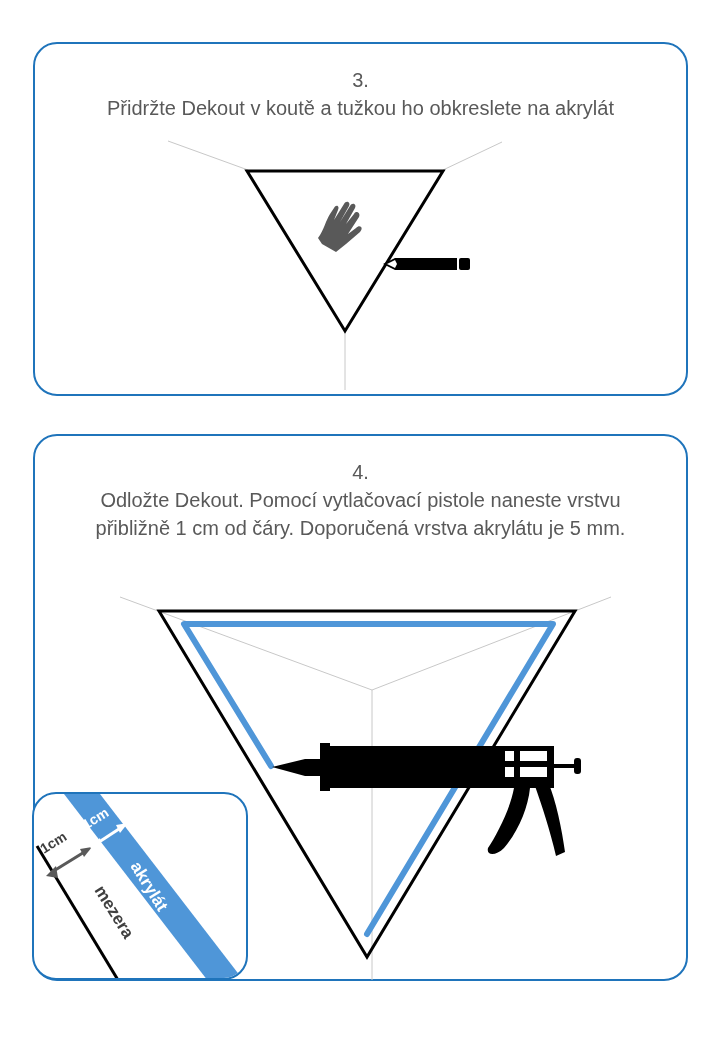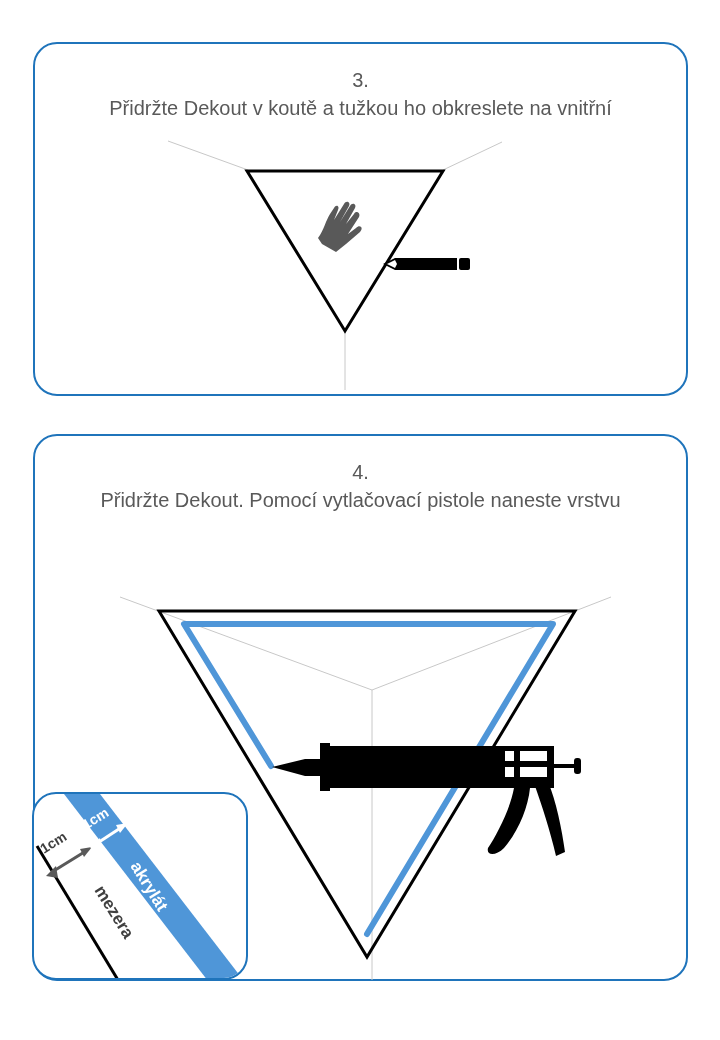--- a/index.html
+++ b/index.html
@@ -13,28 +13,29 @@
   #card4 .step-text { top:22px; }
   svg { position:absolute; left:0; top:0; }
   #inset { position:absolute; left:32px; top:792px; width:216px; height:188px; border:2px solid #1f74bb; border-radius:24px; overflow:hidden; box-sizing:border-box; background:#fff; }
 </style>
 </head>
 <body>
 
 <div class="card" id="card3">
   <div class="step-text">
     <div>3.</div>
-    <div>Přidržte Dekout v koutě a tužkou ho obkreslete na vnitřní</div>
+    <div>Přidržte Dekout v koutě a tužkou ho obkreslete na akrylát</div>
   </div>
 </div>
 
 <div class="card" id="card4">
   <div class="step-text">
     <div>4.</div>
-    <div>Přidržte Dekout. Pomocí vytlačovací pistole naneste vrstvu</div>
+    <div>Odložte Dekout. Pomocí vytlačovací pistole naneste vrstvu</div>
+    <div>přibližně 1 cm od čáry. Doporučená vrstva akrylátu je 5 mm.</div>
   </div>
 </div>
 
 <svg width="720" height="1040" viewBox="0 0 720 1040">
 
   <g>
     <line x1="168" y1="141" x2="248" y2="170" stroke="#c8c8c8" stroke-width="1"></line>
     <line x1="502" y1="142" x2="443" y2="170" stroke="#c8c8c8" stroke-width="1"></line>
     <line x1="345" y1="332" x2="345" y2="390" stroke="#c8c8c8" stroke-width="1"></line>
     <polygon points="247,171 443,171 345,331" fill="#fff" stroke="#000" stroke-width="3"></polygon>

